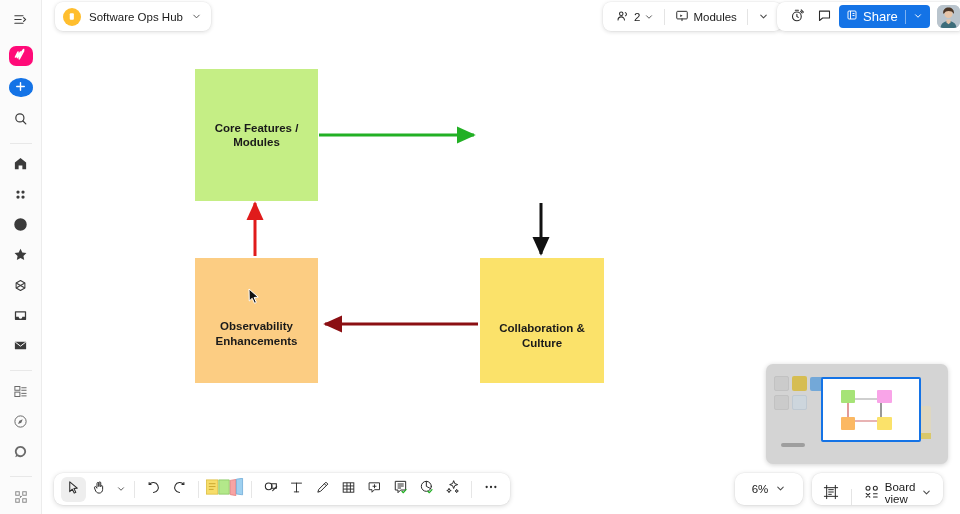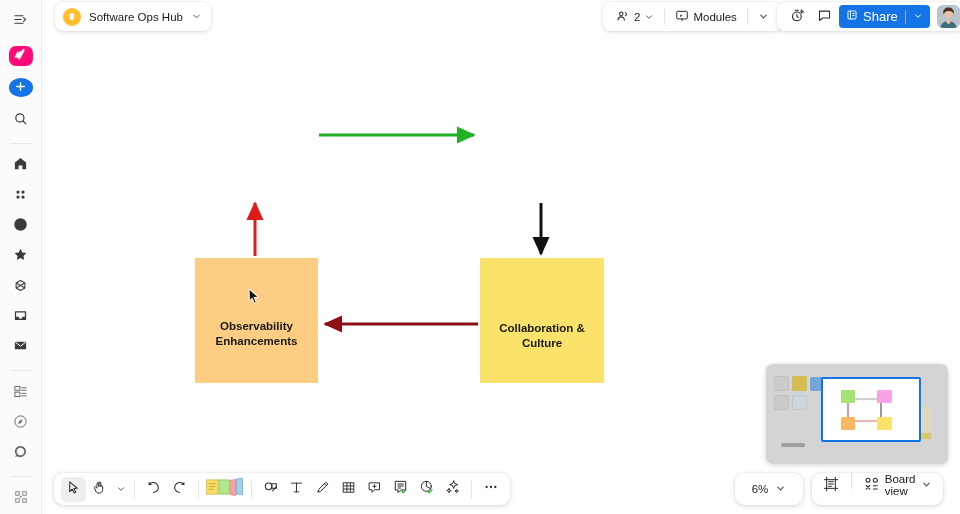--- a/index.html
+++ b/index.html
@@ -134,21 +134,21 @@
     position: absolute; left: 735px; top: 473px; height: 32px; width: 68px;
     background: #fff; border-radius: 9px;
     box-shadow: 0 1px 5px rgba(0,0,0,.16), 0 0 0 0.5px rgba(0,0,0,.04);
     display: flex; align-items: center; justify-content: center; gap: 7px;
     font-size: 11.5px; color: #1a1a1a; cursor: pointer; z-index: 22;
   }
   .view-pill {
     position: absolute; left: 812px; top: 473px; height: 32px;
     background: #fff; border-radius: 9px;
     box-shadow: 0 1px 5px rgba(0,0,0,.16), 0 0 0 0.5px rgba(0,0,0,.04);
-    display: flex; align-items: flex-start; padding: 0 7px; gap: 3px;
+    display: flex; align-items: flex-end; padding: 0 7px; gap: 3px;
     font-size: 11.5px; color: #1a1a1a; z-index: 22;
   }
   .view-item { display: flex; align-items: center; gap: 5px; padding: 0 4px; height: 24px; border-radius: 6px; cursor: pointer; }
 </style>
 </head>
 <body>
 
 <div id="app">
 
   <div class="sidebar">
@@ -399,20 +399,23 @@
 
       <line x1="277" y1="135" x2="432" y2="135" stroke="#22b024" stroke-width="3" marker-end="url(#ah-green)"></line>
 
       <line x1="499" y1="203" x2="499" y2="254" stroke="#111111" stroke-width="3" marker-end="url(#ah-black)"></line>
 
       <line x1="436" y1="324" x2="283" y2="324" stroke="#8b0f13" stroke-width="3" marker-end="url(#ah-dark)"></line>
 
       <line x1="213" y1="256" x2="213" y2="203" stroke="#e01b1b" stroke-width="3" marker-end="url(#ah-red)"></line>
     </svg>
 
+    <div class="note" id="note-core">
+      <span class="note-text">Core Features /<br>Modules</span>
+    </div>
     <div class="note" id="note-obs">
       <span class="note-text">Observability<br>Enhancements</span>
     </div>
     <div class="note" id="note-collab">
       <span class="note-text">Collaboration &amp;<br>Culture</span>
     </div>
 
     <svg class="cursor" viewBox="0 0 12 18">
       <path d="M1 1l9.2 8.1-4.1.4 2.3 4.9-1.9.9-2.3-5-2.9 2.7z" fill="#111" stroke="#fff" stroke-width="1"></path>
     </svg>

